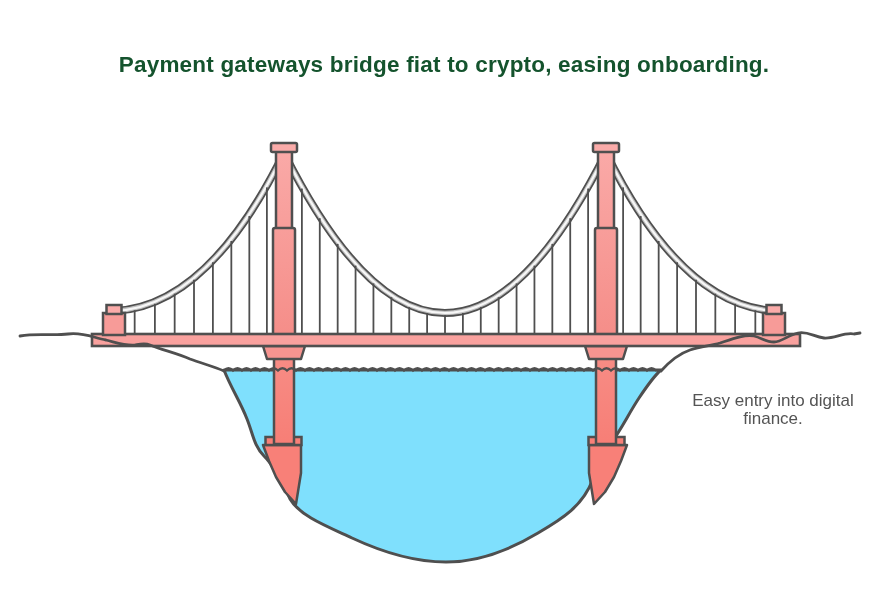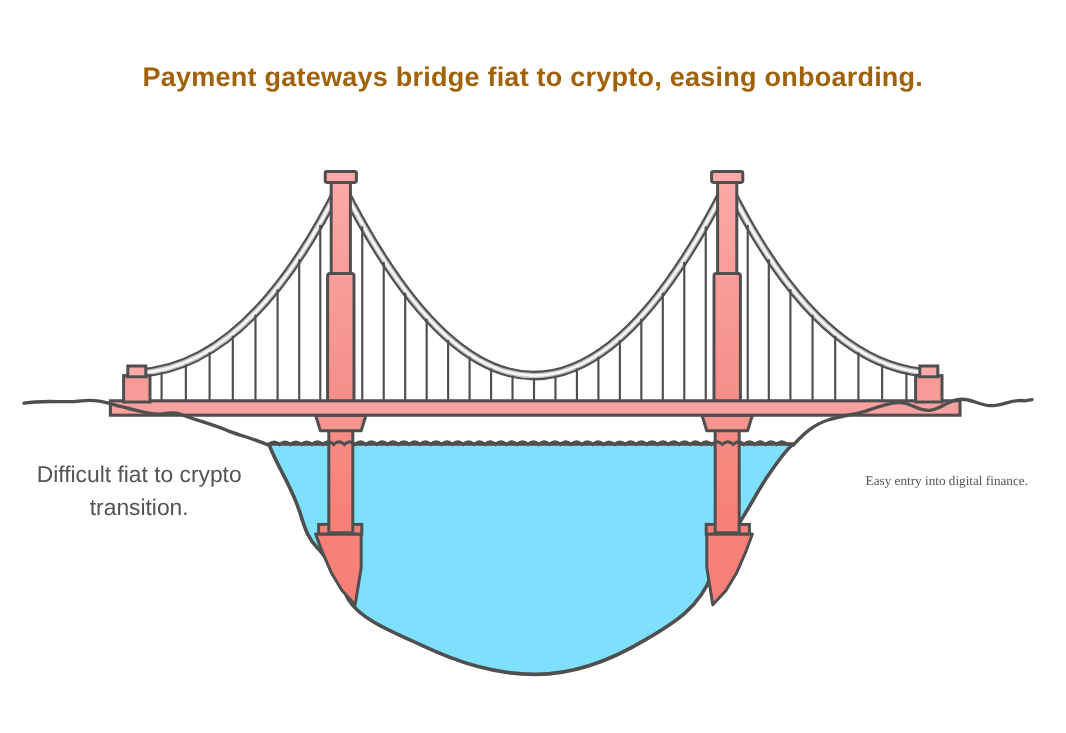--- a/index.html
+++ b/index.html
@@ -2,26 +2,26 @@
 <html><head>
 <meta charset="utf-8">
 <style>
   html,body{margin:0;padding:0;background:#fff;}
   #stage{
     position:relative;width:888px;height:611px;overflow:hidden;
     font-family:"Liberation Sans", sans-serif;background:#ffffff;
   }
   .title{
     position:absolute;top:52px;left:0;right:0;text-align:center;
-    font-size:22.5px;font-weight:700;color:#a16207;letter-spacing:.2px;
+    font-size:22.5px;font-weight:700;color:#14532d;letter-spacing:.2px;
   }
   .label{position:absolute;color:#545454;text-align:center;}
   .label-center{top:146px;left:358px;width:170px;font-size:17px;line-height:23px;}
   .label-left{top:383px;left:15px;width:202px;font-size:19px;line-height:27px;}
-  .label-right{top:392px;left:704px;width:170px;font-size:11px;line-height:18px;font-family:Liberation Serif, serif;}
+  .label-right{top:392px;left:688px;width:170px;font-size:17px;line-height:18px;}
   svg{position:absolute;top:0;left:0;}
 </style>
 </head>
 <body>
 
 <div id="stage">
 
   <div class="title">Payment gateways bridge fiat to crypto, easing onboarding.</div>
 
   <svg width="888" height="611" viewBox="0 0 888 611">
@@ -133,16 +133,15 @@
       <rect x="763" y="313" width="22" height="22" fill="#F79B98" stroke="#4f4f4f" stroke-width="2.5"></rect>
       <rect x="766.5" y="305" width="15" height="9" fill="#FAABA9" stroke="#4f4f4f" stroke-width="2.5"></rect>
     </g>
 
     <g fill="none" stroke="#4f4f4f" stroke-width="2.8" stroke-linecap="round">
       <path d="M 20,336 C 38,333 52,336 68,334 C 84,332 94,338 106,340 C 118,343 126,346 135,345 C 141,344 145,343 150,345 C 162,350 176,353 190,359 C 204,364 215,367 224,371"></path>
       <path d="M 661,371 C 670,361 678,354 690,350 C 702,346 710,346 720,343 C 732,339 745,334 754,336 C 762,338 766,342 774,342 C 782,342 788,335 798,333 C 808,331 814,337 824,338 C 834,339 844,332 854,334 L 860,333"></path>
     </g>
   </svg>
 
-  <div class="label label-left">Difficult fiat to crypto transition.</div>
   <div class="label label-right">Easy entry into digital finance.</div>
 
 </div>
 
 </body></html>

